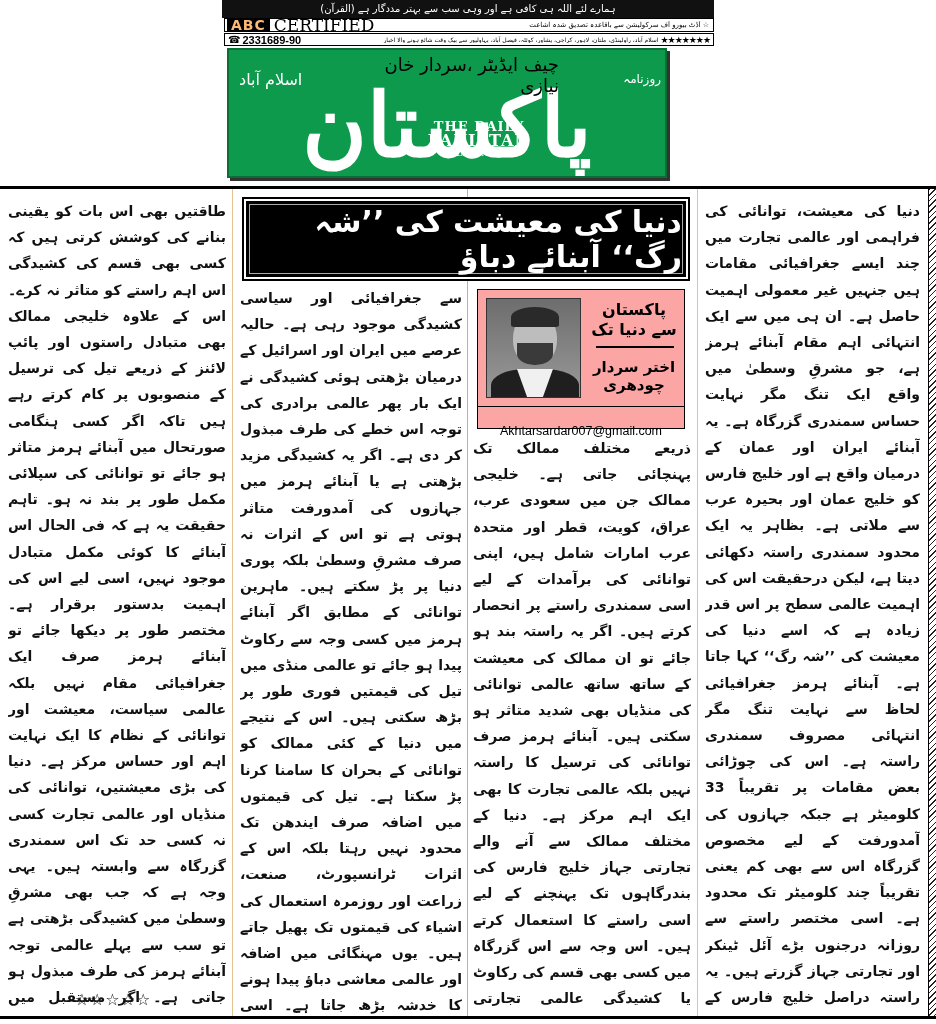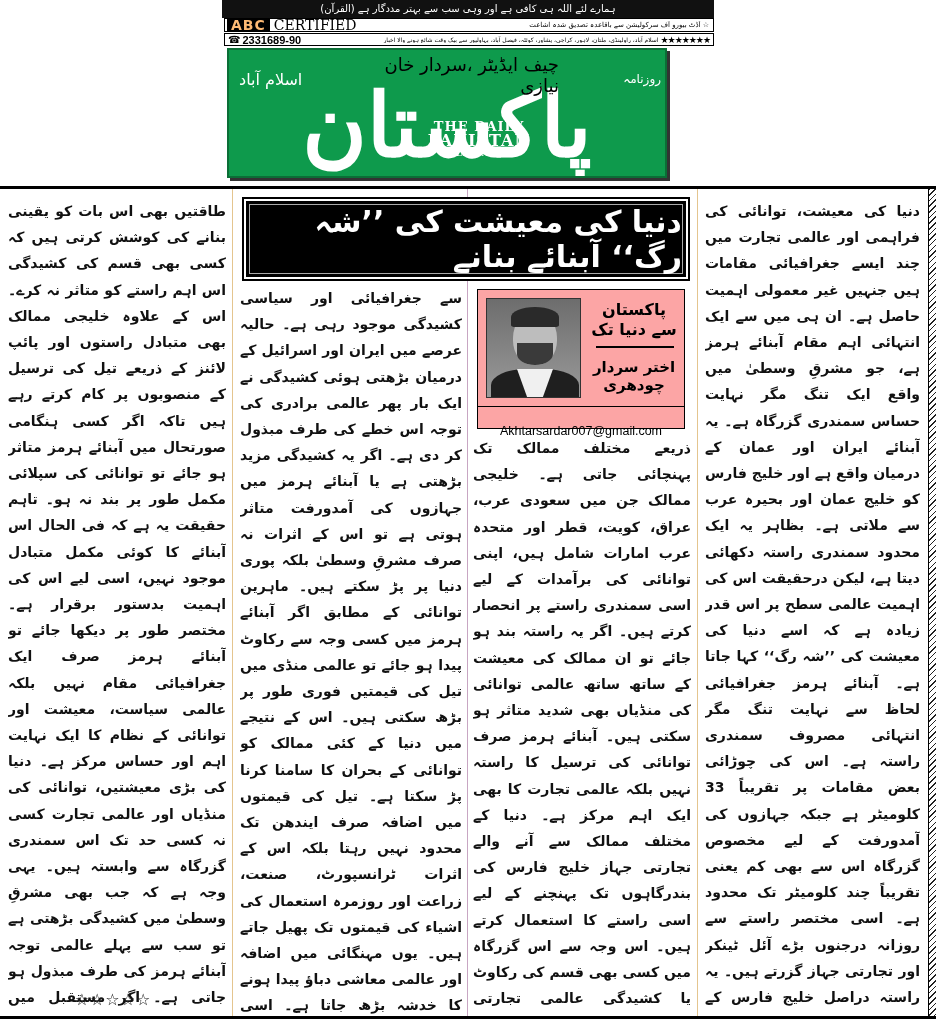--- a/index.html
+++ b/index.html
@@ -7,21 +7,21 @@
   body { position: relative; font-family: "DejaVu Sans", sans-serif; color: #000; }
 
   
   .masthead { position: absolute; left: 222px; top: 0; width: 492px; height: 190px; }
   .mh-motto { position: absolute; left: 0; top: 0; width: 492px; height: 18px; background: #111; color: #fff;
     font-size: 10px; text-align: center; line-height: 18px; direction: rtl; }
   .mh-abc { position: absolute; left: 2px; top: 18px; width: 490px; height: 14px; border: 1px solid #000;
     display: flex; align-items: center; direction: ltr; background: #fff; }
   .mh-abc .abc-logo { font-family: "DejaVu Sans", sans-serif; font-weight: 900; font-size: 14px; letter-spacing: 1px;
     background: #000; color: #fdba74; padding: 0 4px; line-height: 13px; margin-left: 2px; }
-  .mh-abc .abc-cert { font-family: "DejaVu Serif", serif; font-size: 14px; margin-left: 4px; line-height: 13px; }
+  .mh-abc .abc-cert { font-family: "DejaVu Serif", serif; font-size: 17px; margin-left: 4px; line-height: 13px; }
   .mh-abc .abc-note { flex: 1; font-size: 7px; direction: rtl; text-align: right; padding-right: 4px; white-space: nowrap; overflow: hidden; }
   .mh-phone { position: absolute; left: 2px; top: 33px; width: 490px; height: 13px; border: 1px solid #000;
     display: flex; align-items: center; background: #fff; }
   .mh-phone .phone-icon { font-size: 10px; margin-left: 3px; }
   .mh-phone .phone-num { font-weight: bold; font-size: 11px; margin-left: 2px; font-family: "Liberation Sans", sans-serif; }
   .mh-phone .phone-note { flex: 1; direction: rtl; text-align: right; font-size: 6px; white-space: nowrap; overflow: hidden; padding: 0 2px; }
   .mh-phone .stars { font-size: 9px; letter-spacing: -1px; padding-right: 3px; }
 
   .mh-banner { position: absolute; left: 5px; top: 48px; width: 440px; height: 130px; background: #0e9a4c;
     border: 2px solid #0b6e36; box-shadow: 3px 3px 0 #333; overflow: hidden; }
@@ -111,21 +111,21 @@
 
 <div class="top-rule"></div>
 <div class="col-sep sep1"></div>
 <div class="col-sep sep2"></div>
 <div class="col-sep sep3"></div>
 <div class="right-hatch"></div>
 <div class="bottom-rule"></div>
 
 <div class="headline">
   <div class="headline-inner">
-    <div class="headline-text">دنیا کی معیشت کی ’’شہ رگ‘‘ آبنائے بنانے</div>
+    <div class="headline-text">دنیا کی معیشت کی ’’شہ رگ‘‘ آبنائے دباؤ</div>
   </div>
 </div>
 
 <div class="author-box">
   <div class="author-photo">
     <div class="photo-body"></div>
     <div class="photo-collar"></div>
     <div class="photo-head"></div>
     <div class="photo-hair"></div>
     <div class="photo-beard"></div>

